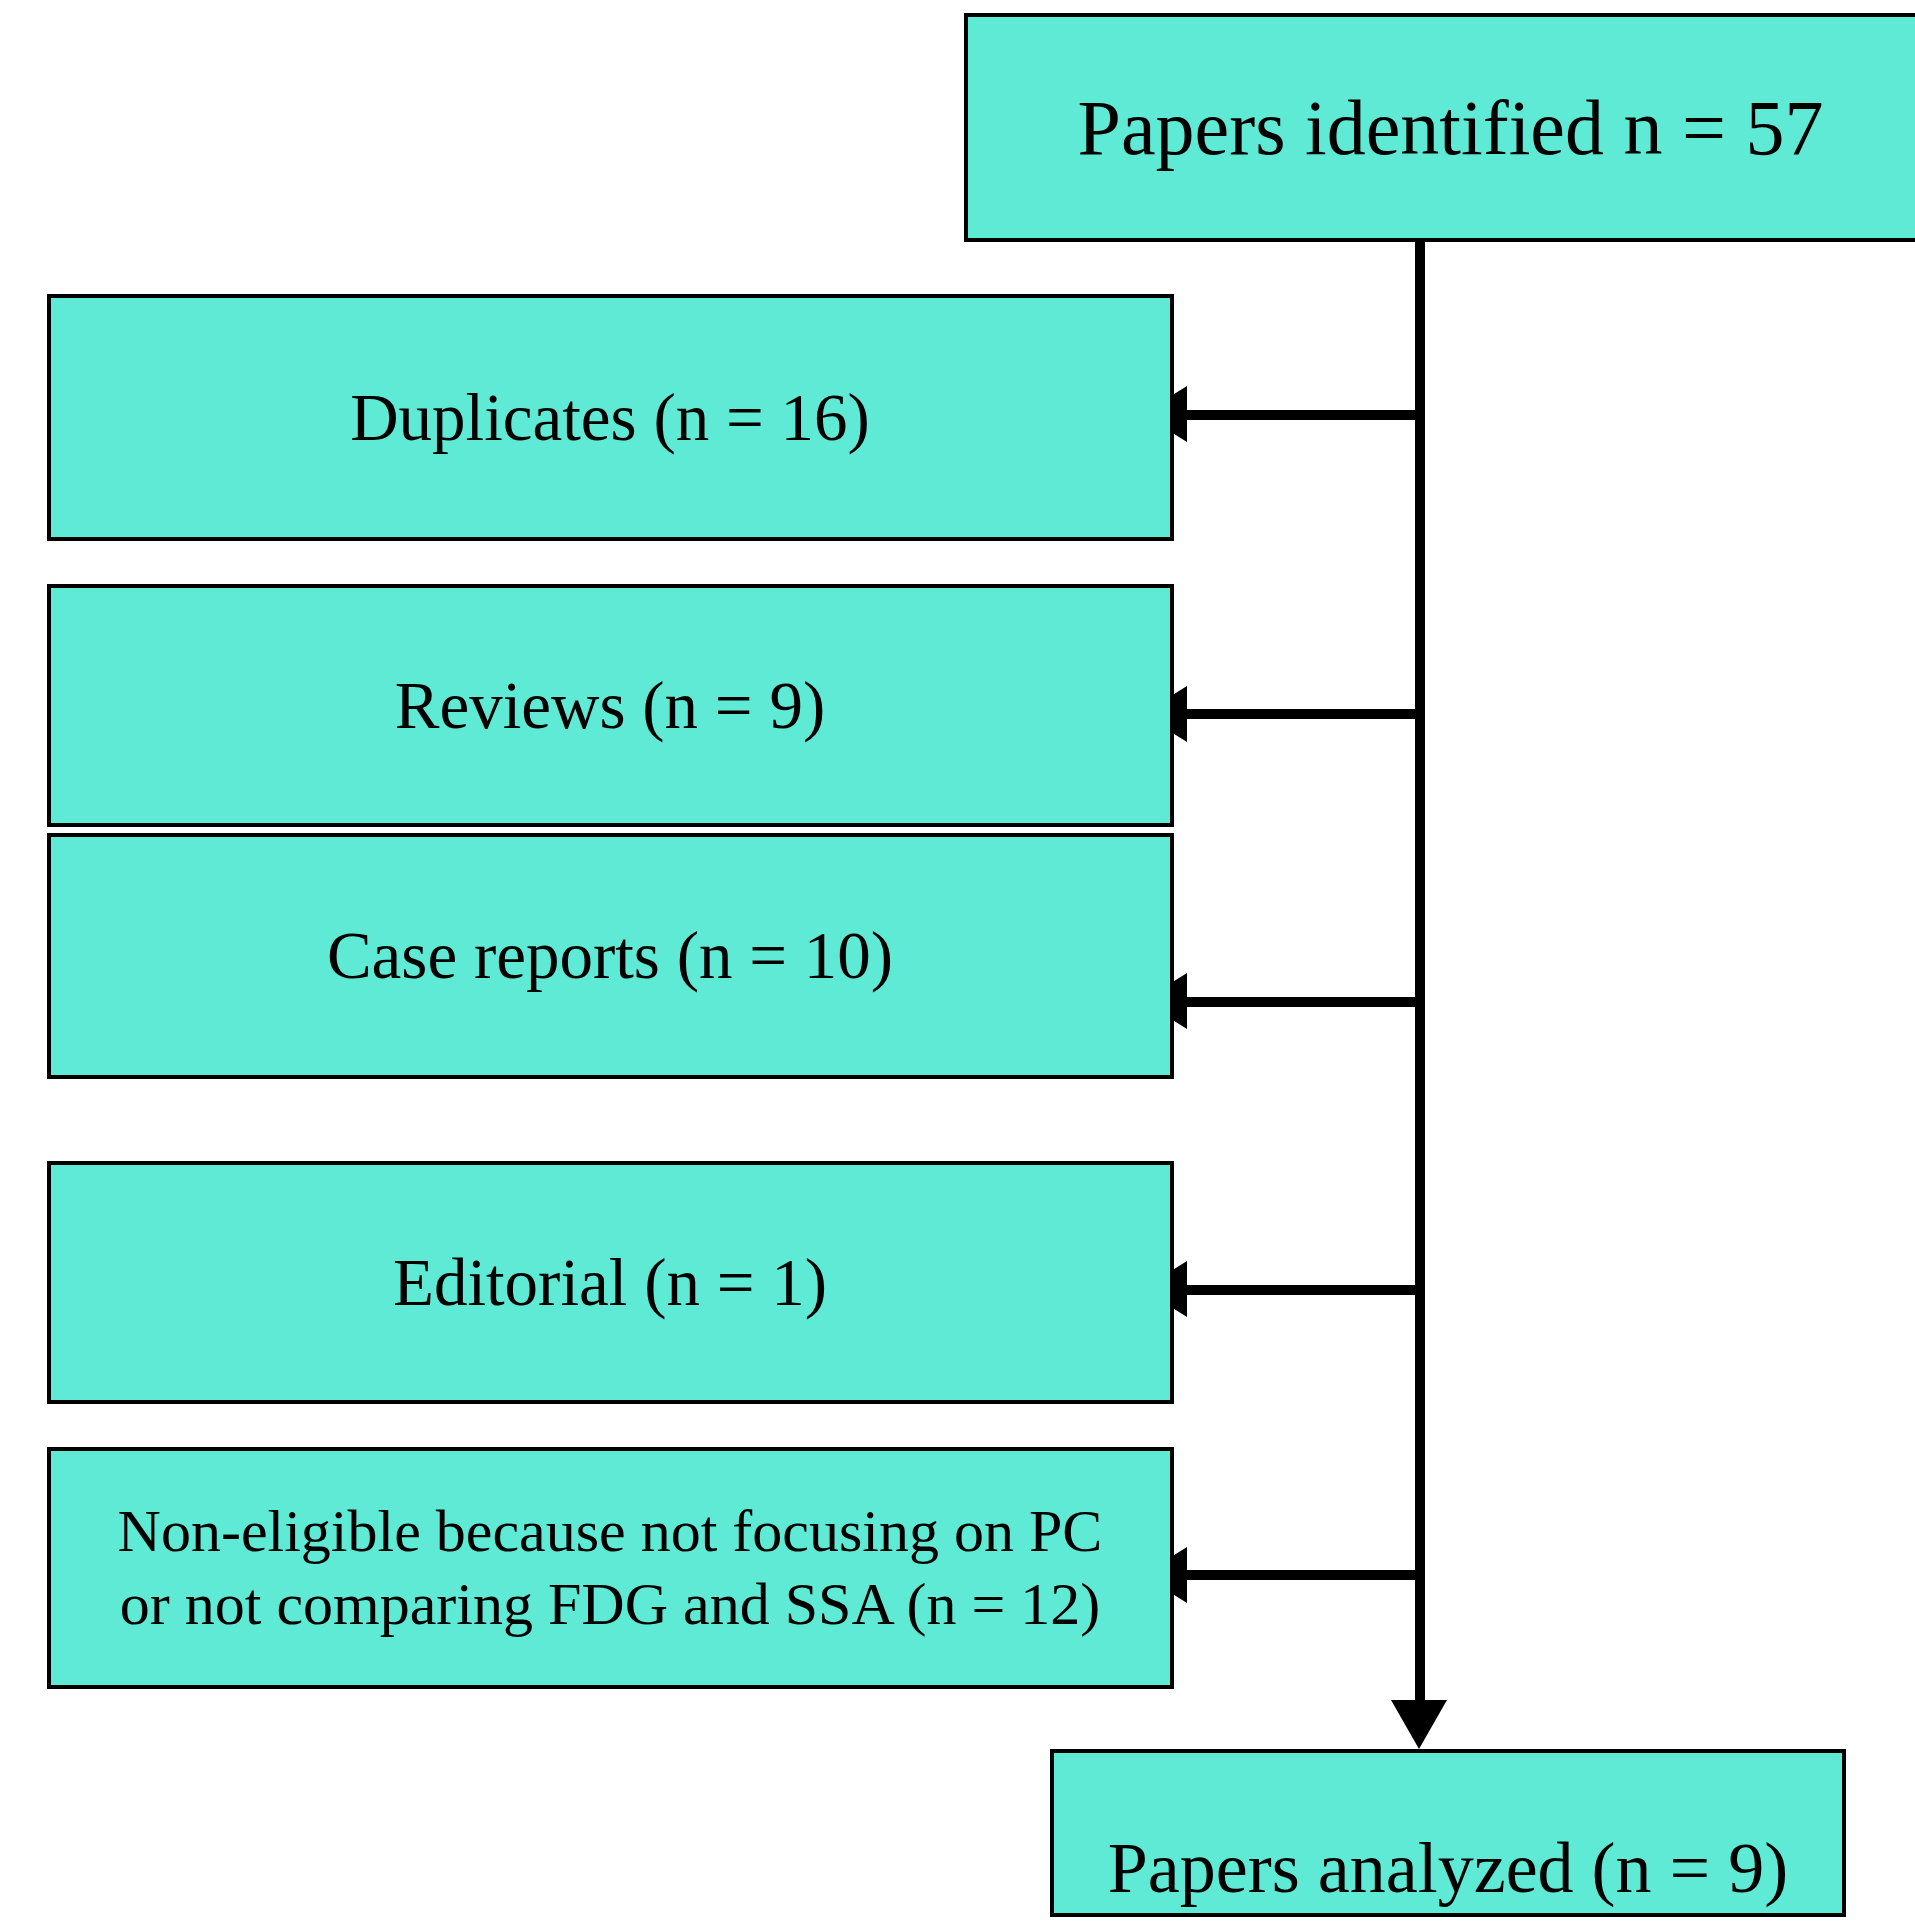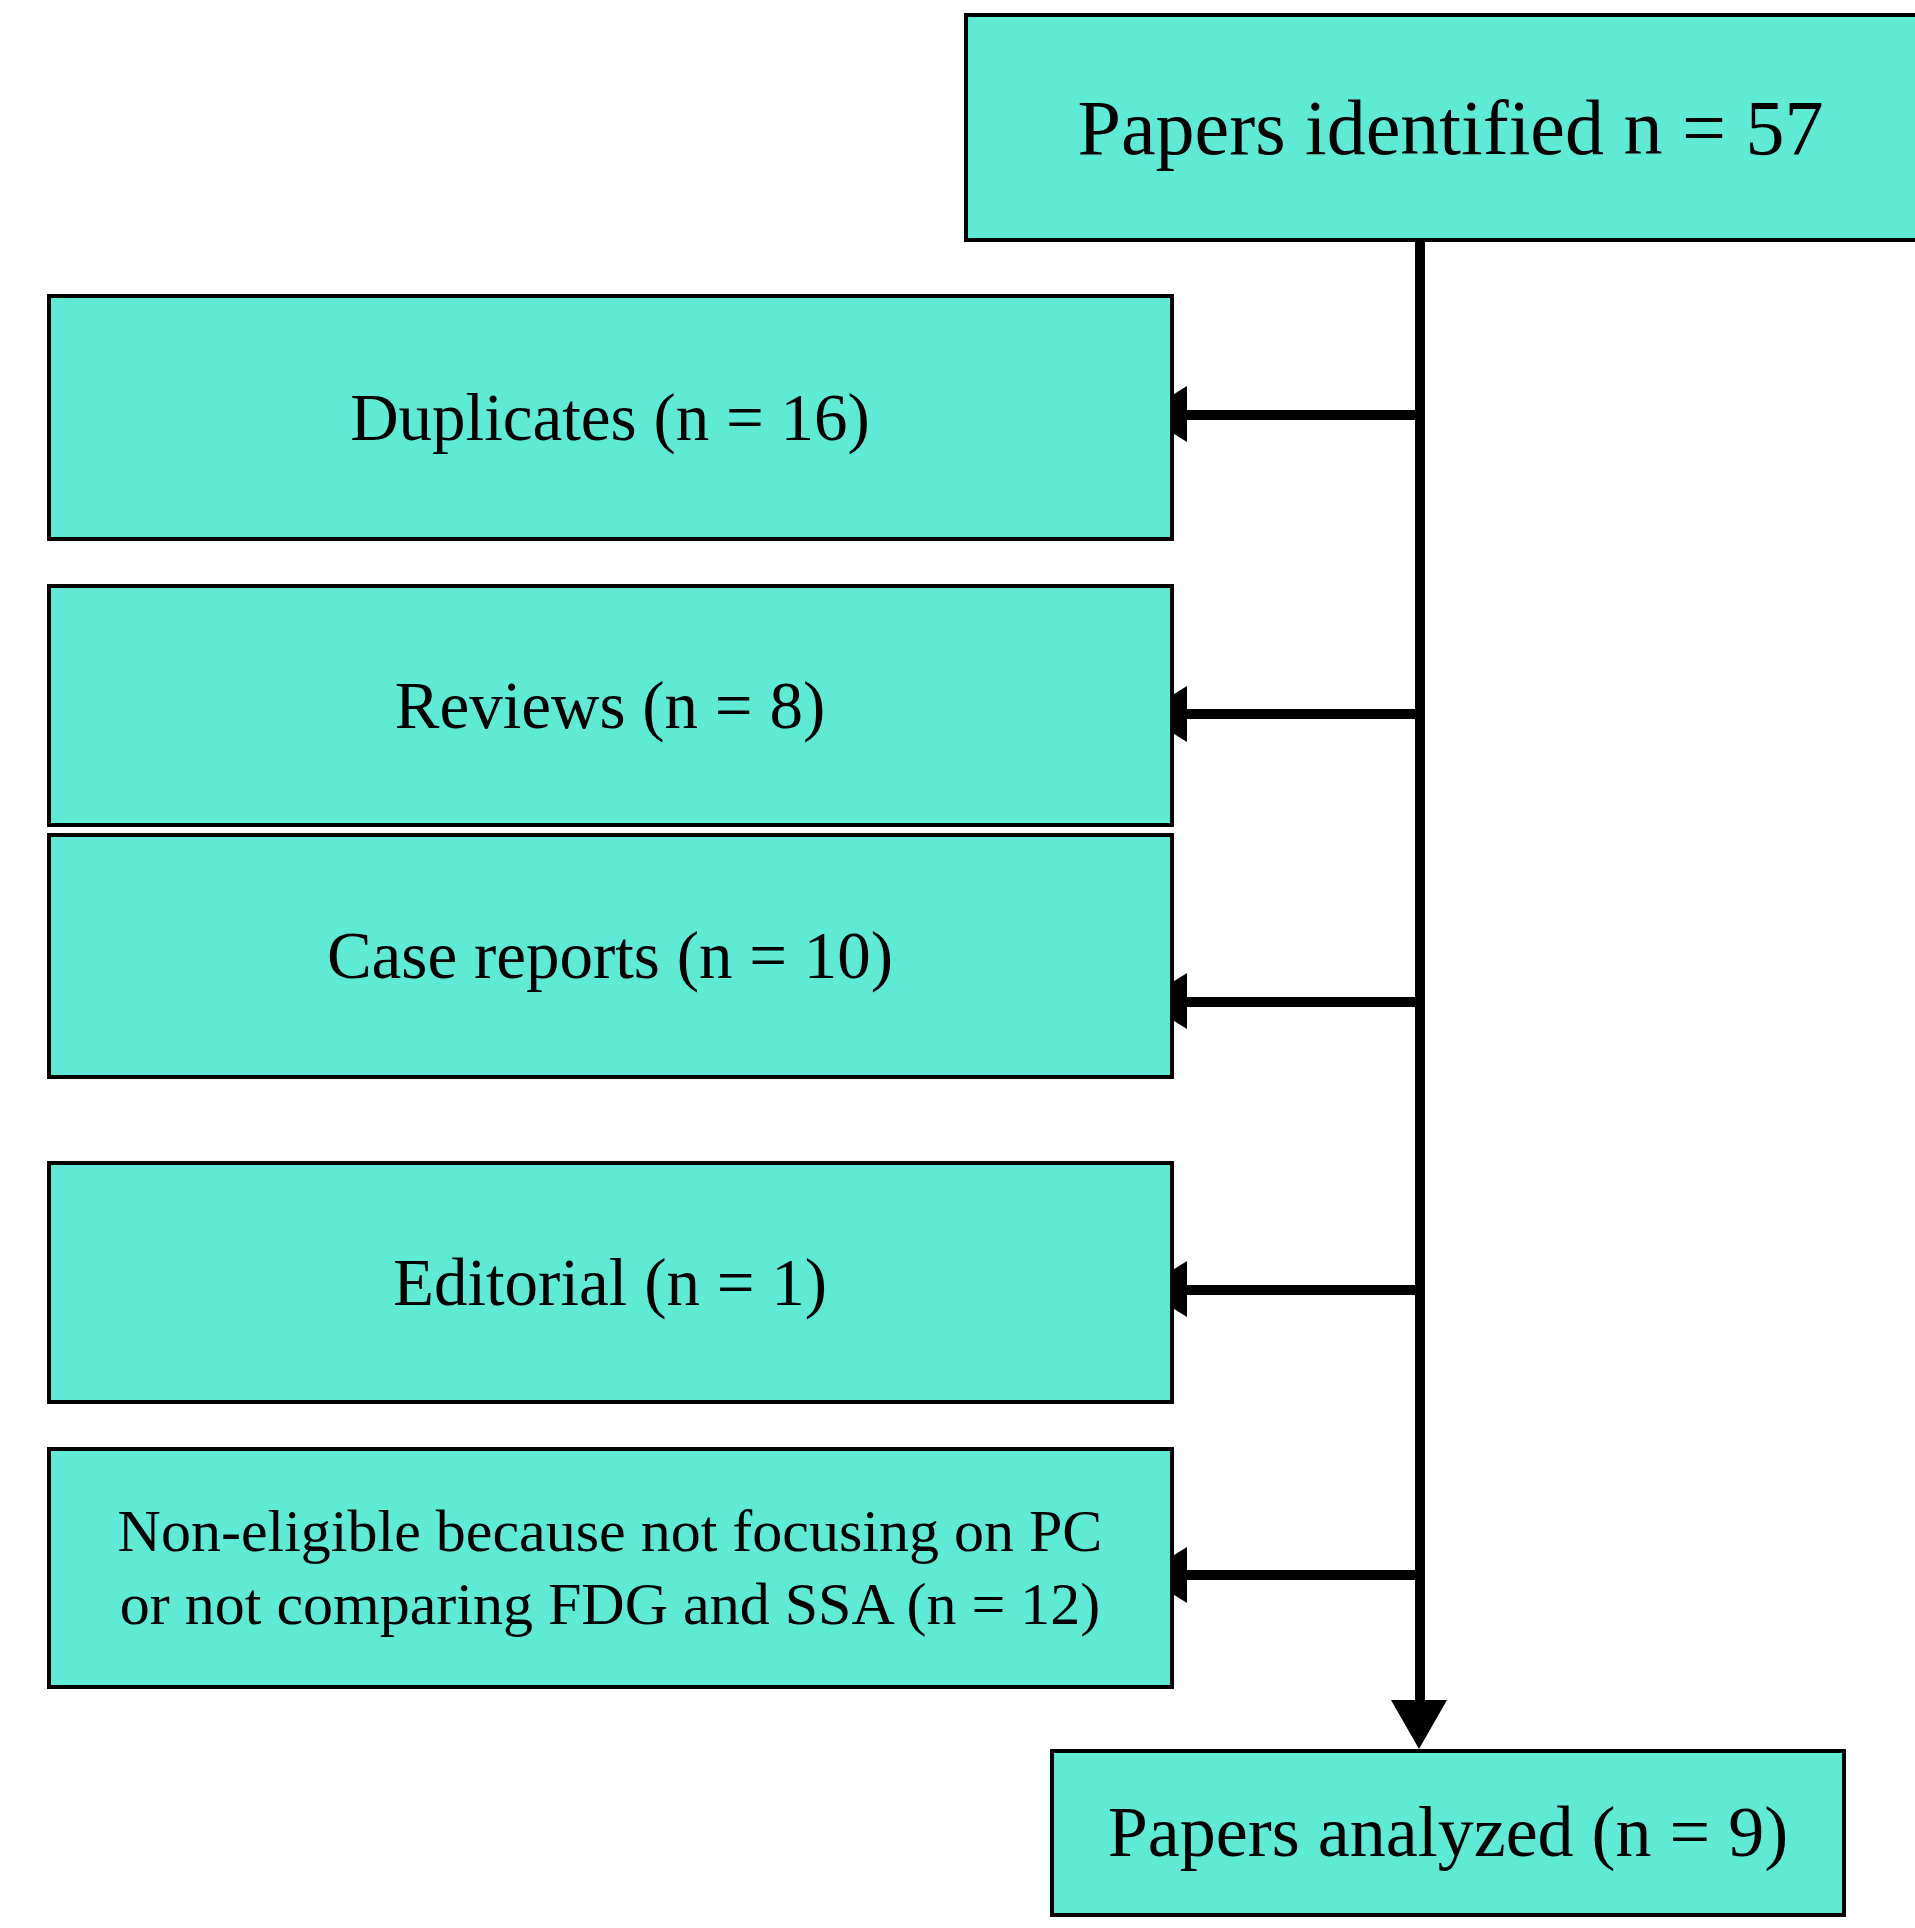--- a/index.html
+++ b/index.html
@@ -65,20 +65,21 @@
   }
   #node-non-eligible {
     left: 14.5px;  top: 1447px;
     width: 1127px; height: 242px;
     font-size: 60px;
   }
   #node-analyzed {
     left: 1018px; top: 1749px;
     width: 796px; height: 168px;
     font-size: 72px;
+    align-items: flex-end;
   }
 
   
   .vline {
     position: absolute;
     background: #000000;
     width: 10px;
   }
   .hline {
     position: absolute;
@@ -134,21 +135,21 @@
 
   <div class="node" id="node-identified">
     <span class="node-label">Papers identified n = 57</span>
   </div>
 
   <div class="node" id="node-duplicates">
     <span class="node-label">Duplicates (n = 16)</span>
   </div>
 
   <div class="node" id="node-reviews">
-    <span class="node-label">Reviews (n = 8)</span>
+    <span class="node-label">Reviews (n = 9)</span>
   </div>
 
   <div class="node" id="node-case-reports">
     <span class="node-label">Case reports (n = 10)</span>
   </div>
 
   <div class="node" id="node-editorial">
     <span class="node-label">Editorial (n = 1)</span>
   </div>
 

